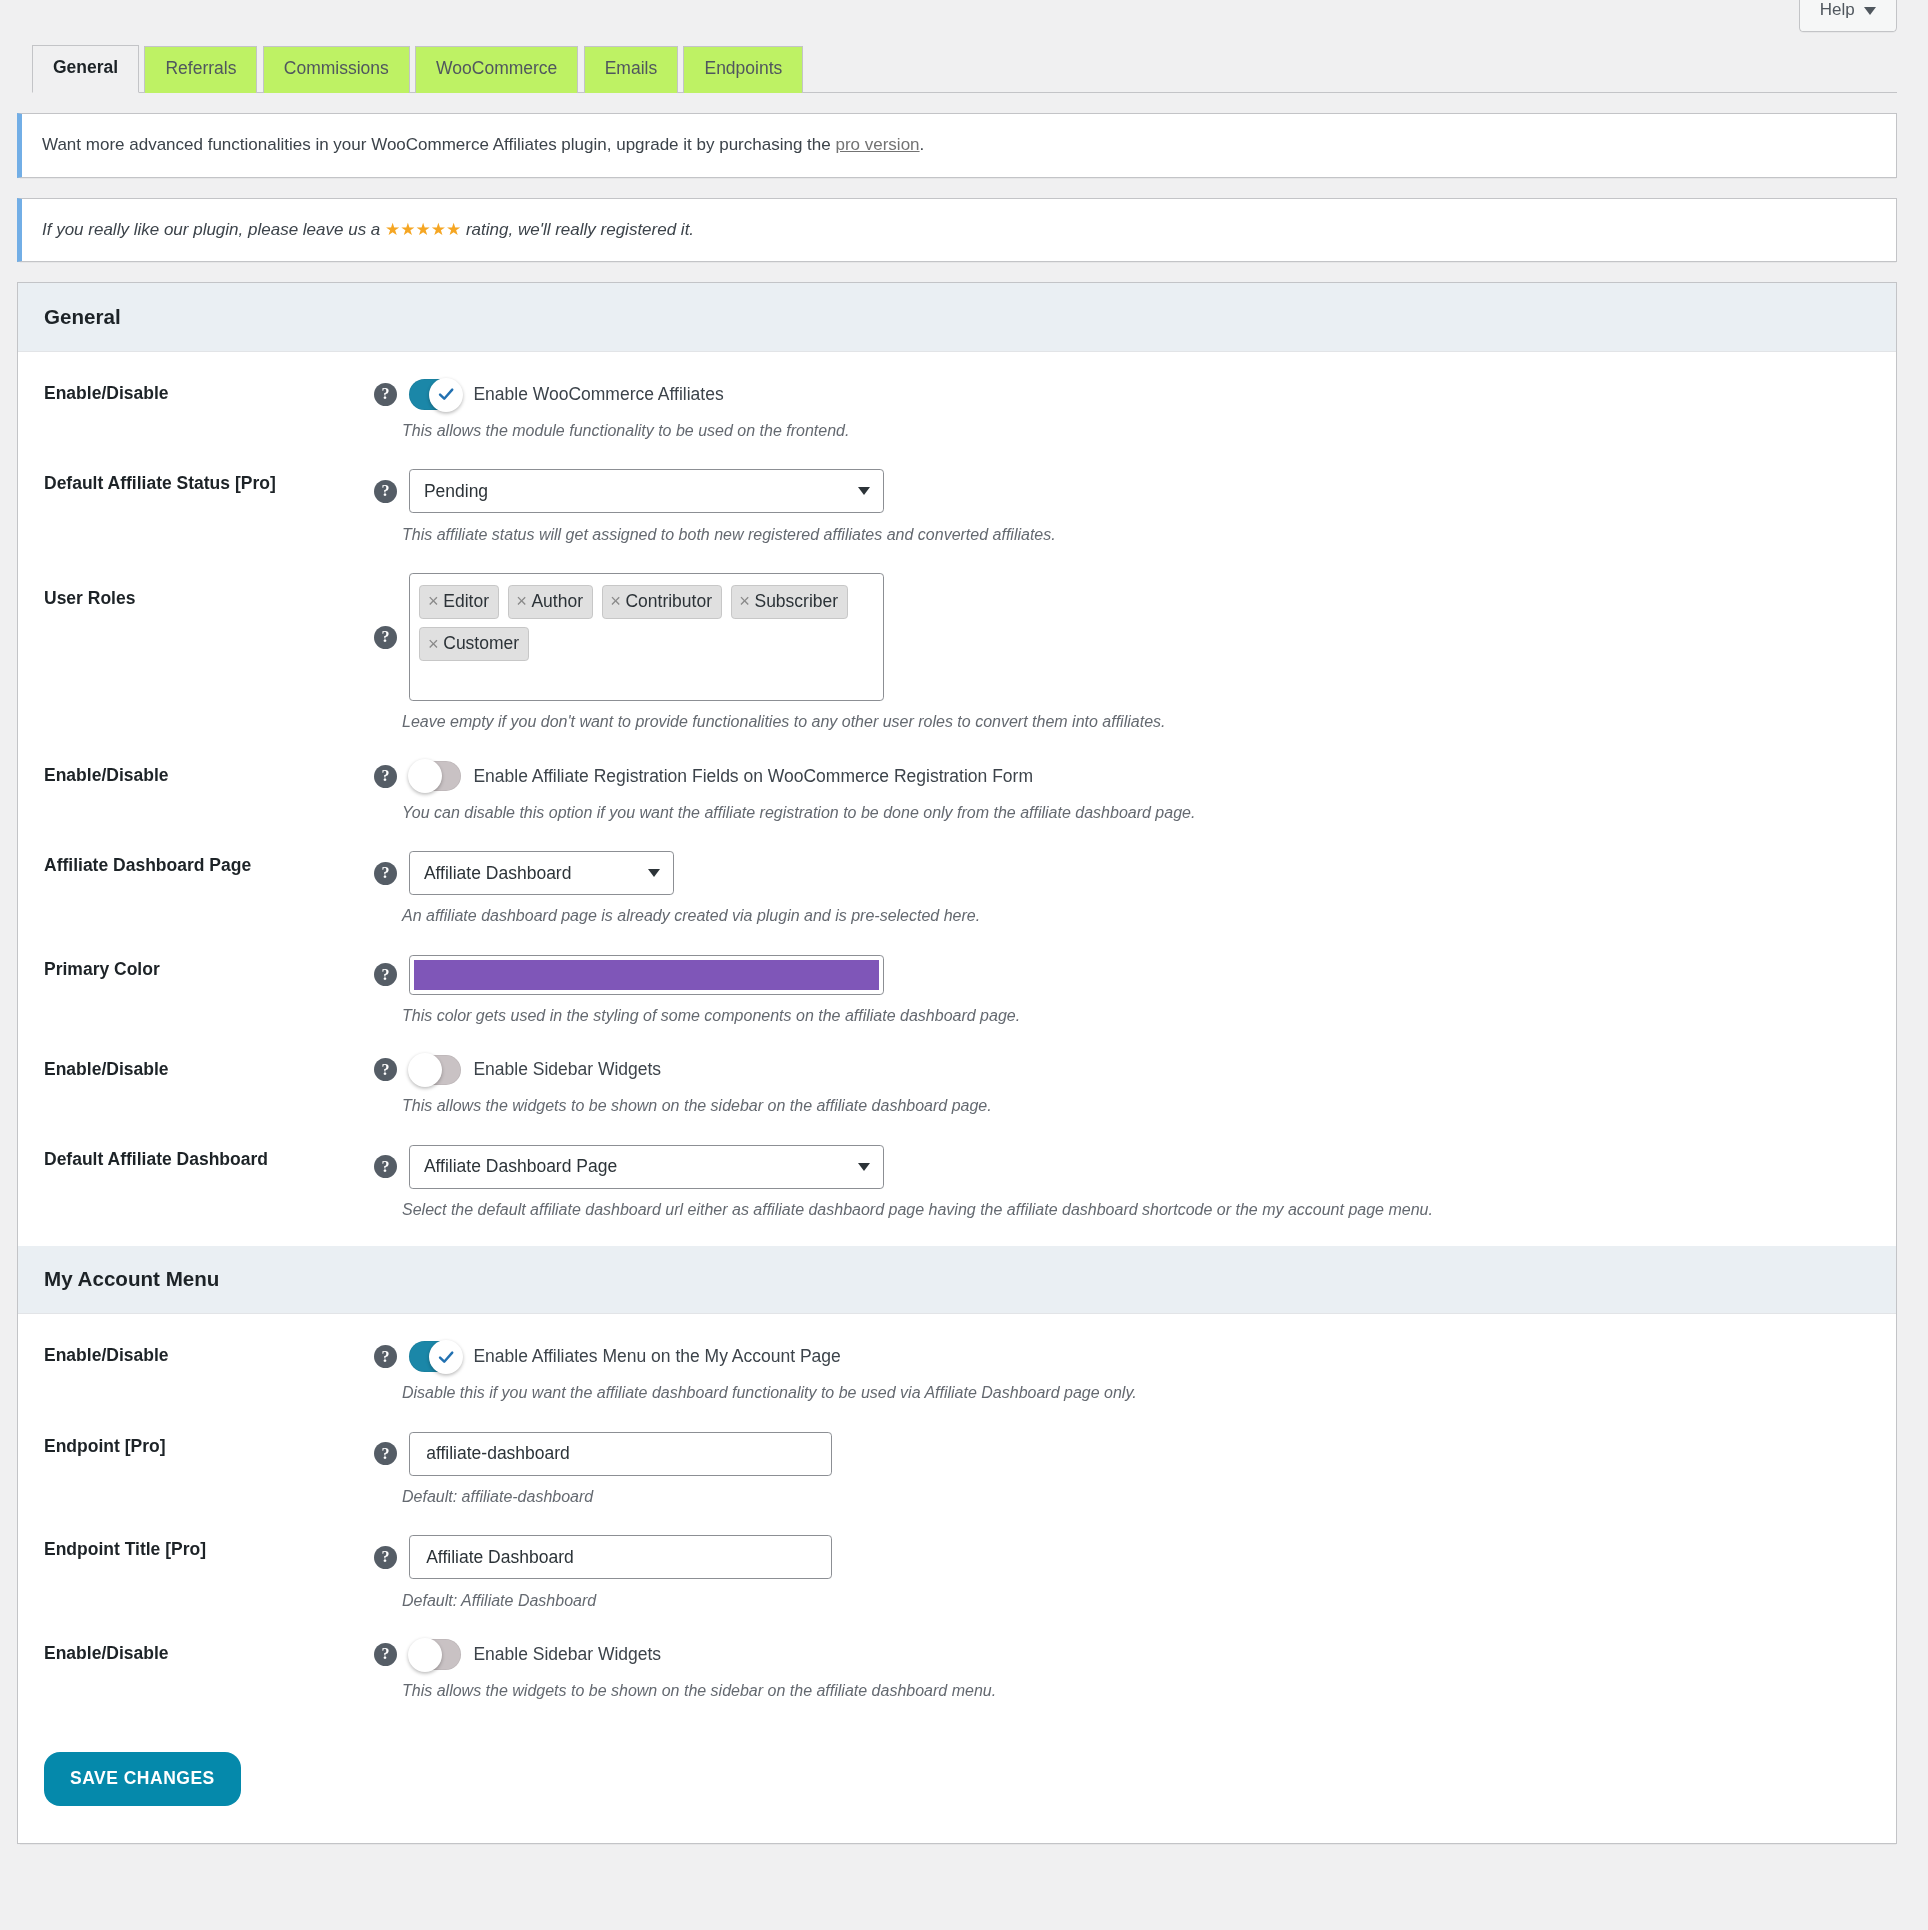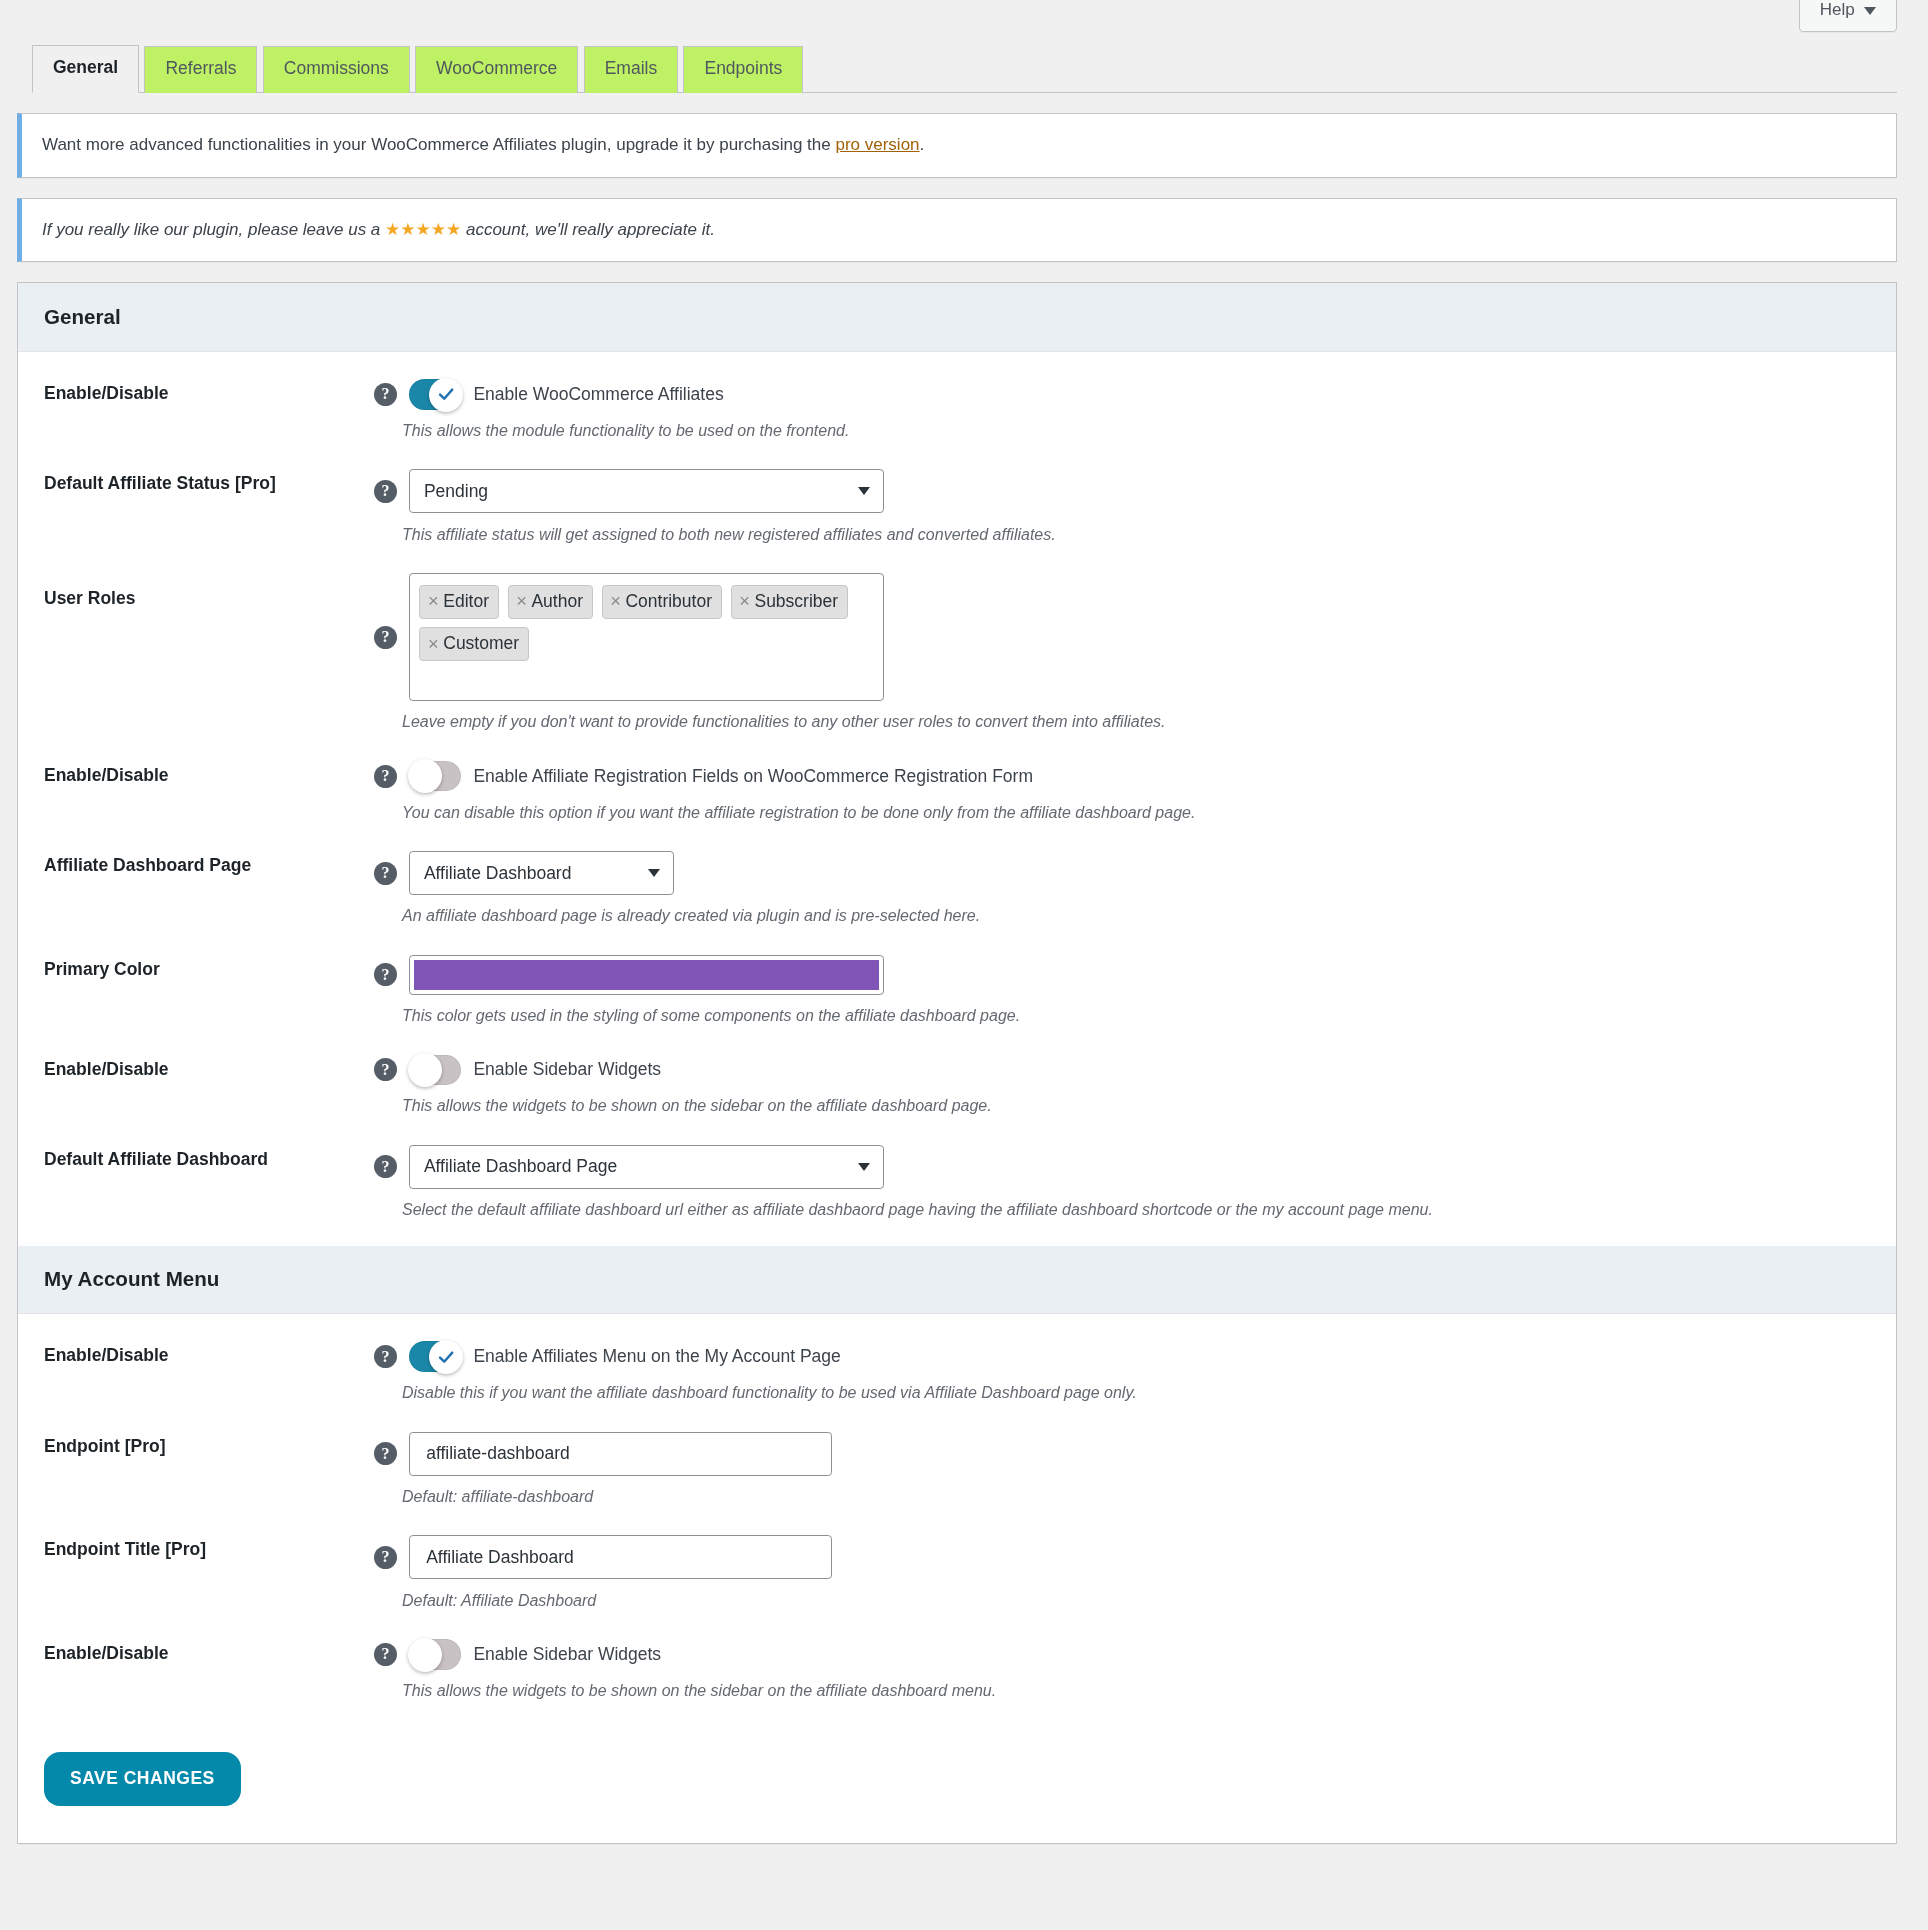--- a/index.html
+++ b/index.html
@@ -87,21 +87,21 @@
     border: 0.8px solid #c3c4c7;
     border-left: 5.3px solid #72aee6;
     padding: 18.3px 17px 19px 20px;
     margin: 0 0 20px 0;
     font-size: 17px;
     line-height: 1.5;
     color: #3c434a;
     box-shadow: 0 0.8px 0.8px rgba(0,0,0,.04);
   }
   .notice.italic { font-style: italic; }
-  .notice a { color: #a16207; text-decoration: underline; }
+  .notice a { color: #737373; text-decoration: underline; }
   .stars { color: #f5a623; letter-spacing: 0px; font-style: normal; font-size: 17px; }
 
   
   .panel {
     margin: 4.6px 32px 0 17px;
     background: #fff;
     border: 0.8px solid #c3c4c7;
     box-shadow: 0 0.8px 0.8px rgba(0,0,0,.04);
   }
   .section-head {
@@ -302,21 +302,21 @@
       <div class="tab"><span>Emails</span></div>
       <div class="tab"><span>Endpoints</span></div>
     </div>
 </div>
 
 <div class="notices">
   <div class="notice">
     <span>Want more advanced functionalities in your WooCommerce Affiliates plugin, upgrade it by purchasing the </span><a href="#">pro version</a><span>.</span>
   </div>
   <div class="notice italic">
-    <span>If you really like our plugin, please leave us a </span><span class="stars">★★★★★</span><span> account, we'll really appreciate it.</span>
+    <span>If you really like our plugin, please leave us a </span><span class="stars">★★★★★</span><span> rating, we'll really registered it.</span>
   </div>
 </div>
 
 <div class="panel" id="panel">
     <div class="section-head"><span>General</span></div>
     <div class="section-body">
       <div class="field-row">
         <div class="field-label">Enable/Disable</div>
         <div class="field-control">
           <div class="ctl-line">

